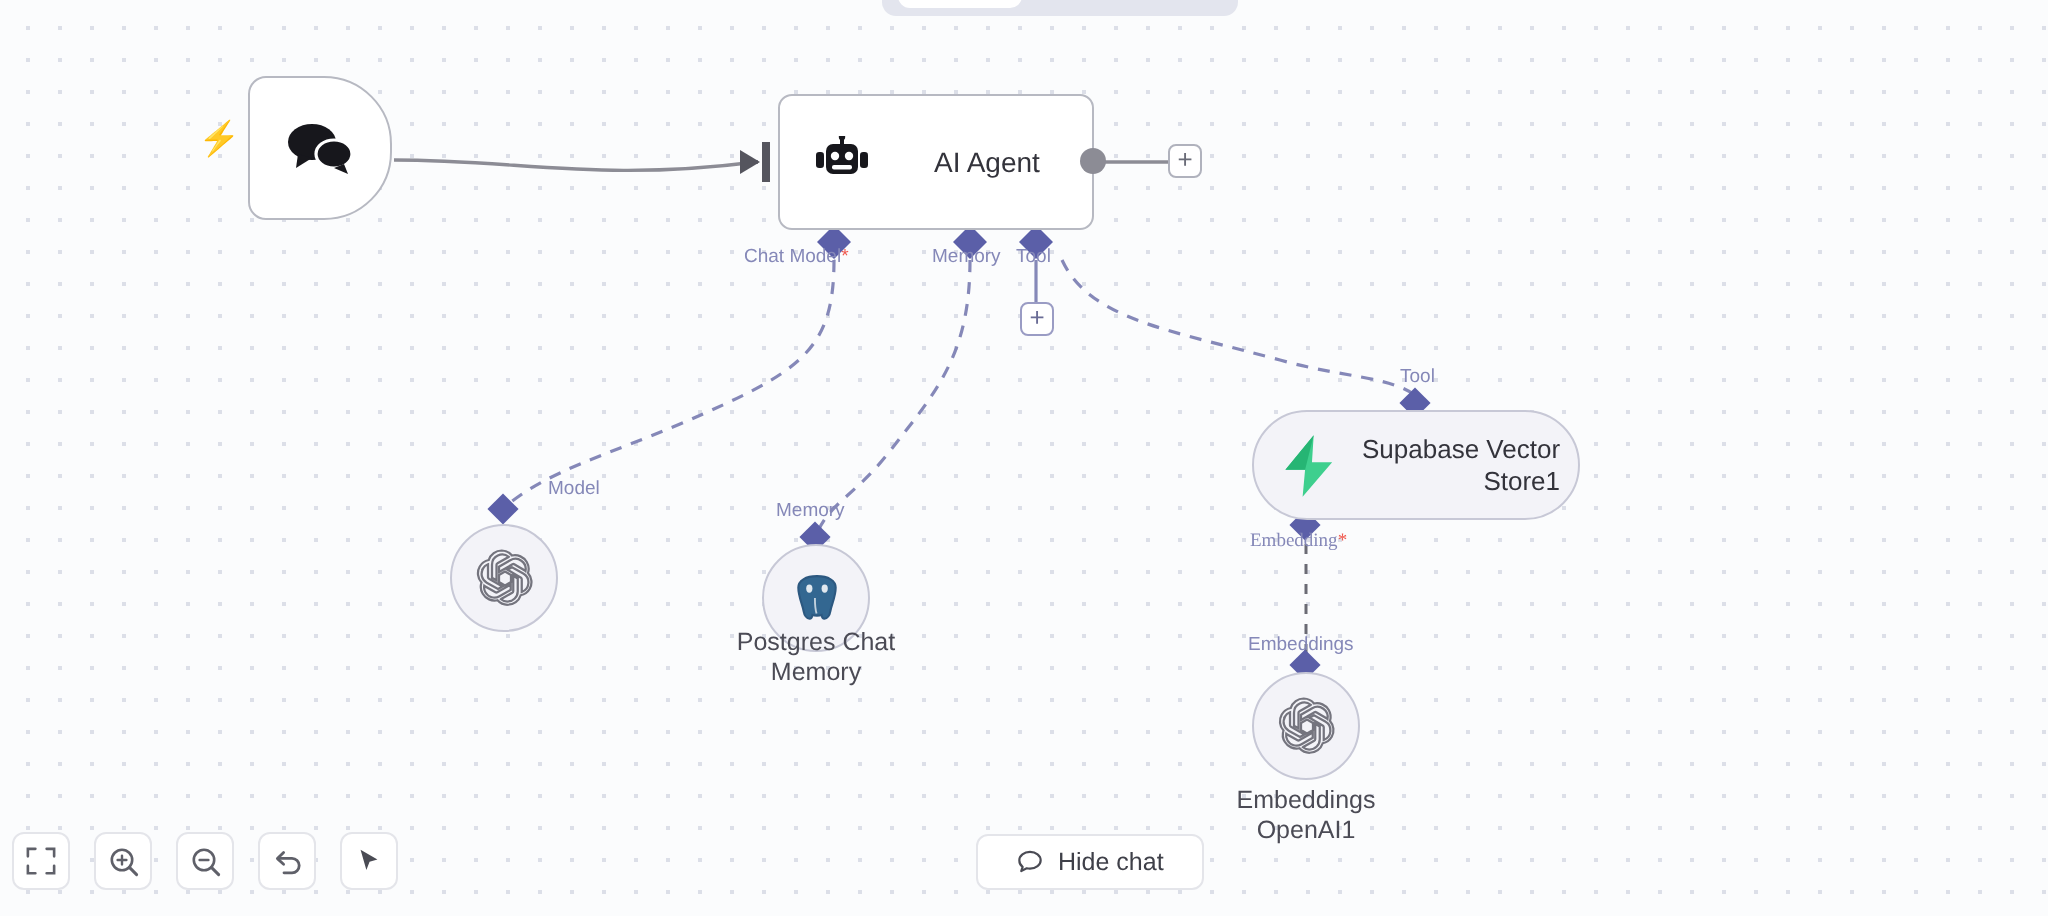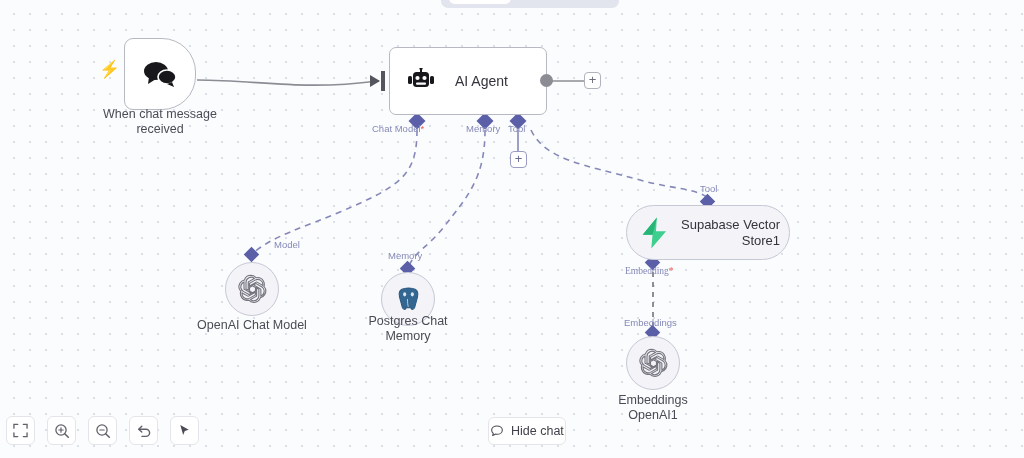--- a/index.html
+++ b/index.html
@@ -70,21 +70,21 @@
   }
   
   #agent-node {
     left: 389px; top: 47px;
     width: 158px; height: 68px;
     background: #ffffff;
     border: 1.4px solid #b7b9c2;
     border-radius: 7px;
     display: flex; align-items: center;
     padding-left: 17px;
-    gap: 20px;
+    gap: 32px;
   }
   #agent-title { font-size: 14px; color: #33333b; }
   
   #agent-output-dot {
     position: absolute;
     left: 540px; top: 74px;
     width: 13px; height: 13px;
     border-radius: 50%;
     background: #8c8c95;
   }
@@ -160,21 +160,21 @@
     border: 1px solid #e4e5ea;
     border-radius: 6px;
     display: flex; align-items: center; justify-content: center;
     color: #5f6069;
   }
   
   #hide-chat-btn {
     position: absolute;
     left: 488px; top: 417px;
     height: 28px;
-    padding: 0 1px;
+    padding: 0 19px;
     background: #ffffff;
     border: 1px solid #e4e5ea;
     border-radius: 6px;
     display: flex; align-items: center;
     gap: 7px;
     font-size: 12.5px;
     color: #3f4049;
   }
 </style>
 </head>
@@ -233,22 +233,20 @@
 
   <div id="trigger-bolt">⚡</div>
   <div class="node" id="trigger-node">
     <svg width="34" height="26" viewBox="0 0 34 26">
       <ellipse cx="13" cy="10" rx="12" ry="9" fill="#17171c"></ellipse>
       <path d="M 6 16 L 5 23 L 13 18 Z" fill="#17171c"></path>
       <ellipse cx="24" cy="16" rx="9" ry="7" fill="#17171c" stroke="#ffffff" stroke-width="1.6"></ellipse>
       <path d="M 29 21 L 31 26 L 24 23 Z" fill="#17171c"></path>
     </svg>
   </div>
-  <div class="node-label" style="left:84px; top:107px; width:152px;">When chat message
-received</div>
 
   <div class="node" id="agent-node">
     <svg width="28" height="26" viewBox="0 0 28 26">
       <rect x="6" y="4" width="16" height="15" rx="3.5" fill="#17171c"></rect>
       <rect x="13" y="0" width="2" height="5" fill="#17171c"></rect>
       <circle cx="14" cy="0.5" r="1.6" fill="#17171c"></circle>
       <rect x="1" y="8" width="4" height="8" rx="1.6" fill="#17171c"></rect>
       <rect x="23" y="8" width="4" height="8" rx="1.6" fill="#17171c"></rect>
       <circle cx="10.5" cy="10" r="2.1" fill="#ffffff"></circle>
       <circle cx="17.5" cy="10" r="2.1" fill="#ffffff"></circle>
@@ -263,21 +261,20 @@
   <div class="conn-label" style="left:372px; top:123px;"><span>Chat Model</span><span class="req-star">*</span></div>
   <div class="conn-label" style="left:466px; top:123px;">Memory</div>
   <div class="conn-label" style="left:508px; top:123px;">Tool</div>
 
   <div class="conn-label" style="left:238px; top:239px;margin-left:36px;">Model</div>
   <div class="circle-node" style="left:225px; top:262px;">
     <svg width="30" height="30" viewBox="0 0 24 24">
       <path d="M21.6 10a5.4 5.4 0 0 0-.5-4.4 5.5 5.5 0 0 0-5.9-2.6A5.4 5.4 0 0 0 11.1 1a5.5 5.5 0 0 0-5.2 3.8A5.4 5.4 0 0 0 2.3 7.4a5.5 5.5 0 0 0 .7 6.4 5.4 5.4 0 0 0 .5 4.5 5.5 5.5 0 0 0 5.9 2.6 5.4 5.4 0 0 0 4.1 1.8 5.5 5.5 0 0 0 5.2-3.8 5.4 5.4 0 0 0 3.6-2.6 5.5 5.5 0 0 0-.7-6.3zm-8.2 11.4a4 4 0 0 1-2.6-.9l.1-.1 4.4-2.5a.7.7 0 0 0 .4-.6v-6.2l1.8 1.1v5.1a4.1 4.1 0 0 1-4.1 4.1zM4.6 17.8a4 4 0 0 1-.5-2.7l.1.1 4.4 2.5a.7.7 0 0 0 .7 0l5.4-3.1v2.1l-4.5 2.6a4.1 4.1 0 0 1-5.6-1.5zM3.5 8.3A4 4 0 0 1 5.6 6.5v5.2a.7.7 0 0 0 .4.6l5.4 3.1-1.8 1-4.5-2.5a4.1 4.1 0 0 1-1.5-5.6zm15.3 3.6L13.4 8.7l1.8-1 4.5 2.5a4.1 4.1 0 0 1-.6 7.4v-5.2a.7.7 0 0 0-.3-.5zm1.8-2.7l-.1-.1-4.4-2.6a.7.7 0 0 0-.7 0L10 9.6V7.5l4.5-2.6a4.1 4.1 0 0 1 6.1 4.3zM9 12.9l-1.8-1V6.7a4.1 4.1 0 0 1 6.7-3.2l-.1.1-4.4 2.5a.7.7 0 0 0-.4.6zm1-2.1L12.4 9.4l2.4 1.4v2.8l-2.4 1.4-2.4-1.4z" fill="none" stroke="#74747e" stroke-width="0.9"></path>
     </svg>
   </div>
-  <div class="node-label" style="left:176px; top:318px; width:152px;">OpenAI Chat Model</div>
 
   <div class="conn-label" style="left:388px; top:250px;">Memory</div>
   <div class="circle-node" style="left:381px; top:272px;">
     <svg width="27" height="27" viewBox="0 0 26 26">
       <path d="M4 7.5c0-3.3 3.5-5.5 9-5.5s9 2.2 9 5.5c0 4.5-2 8-2.6 11.5-.3 1.8-1.4 3.5-2.8 3.5-1 0-1.3-.8-1.4-1.8-.6.2-1.4.3-2.2.3s-1.6-.1-2.2-.3c-.1 1-.4 1.8-1.4 1.8-1.4 0-2.5-1.7-2.8-3.5C6 15.5 4 12 4 7.5z" fill="#336791" stroke="#2c5880" stroke-width="1"></path>
       <ellipse cx="9.3" cy="8" rx="1.5" ry="2" fill="#ffffff" opacity="0.85"></ellipse>
       <ellipse cx="16.7" cy="8" rx="1.5" ry="2" fill="#ffffff" opacity="0.85"></ellipse>
       <path d="M12 12.5c0 3 .3 6 .8 7.5" stroke="#ffffff" stroke-width="0.9" fill="none" opacity="0.7"></path>
     </svg>
   </div>

